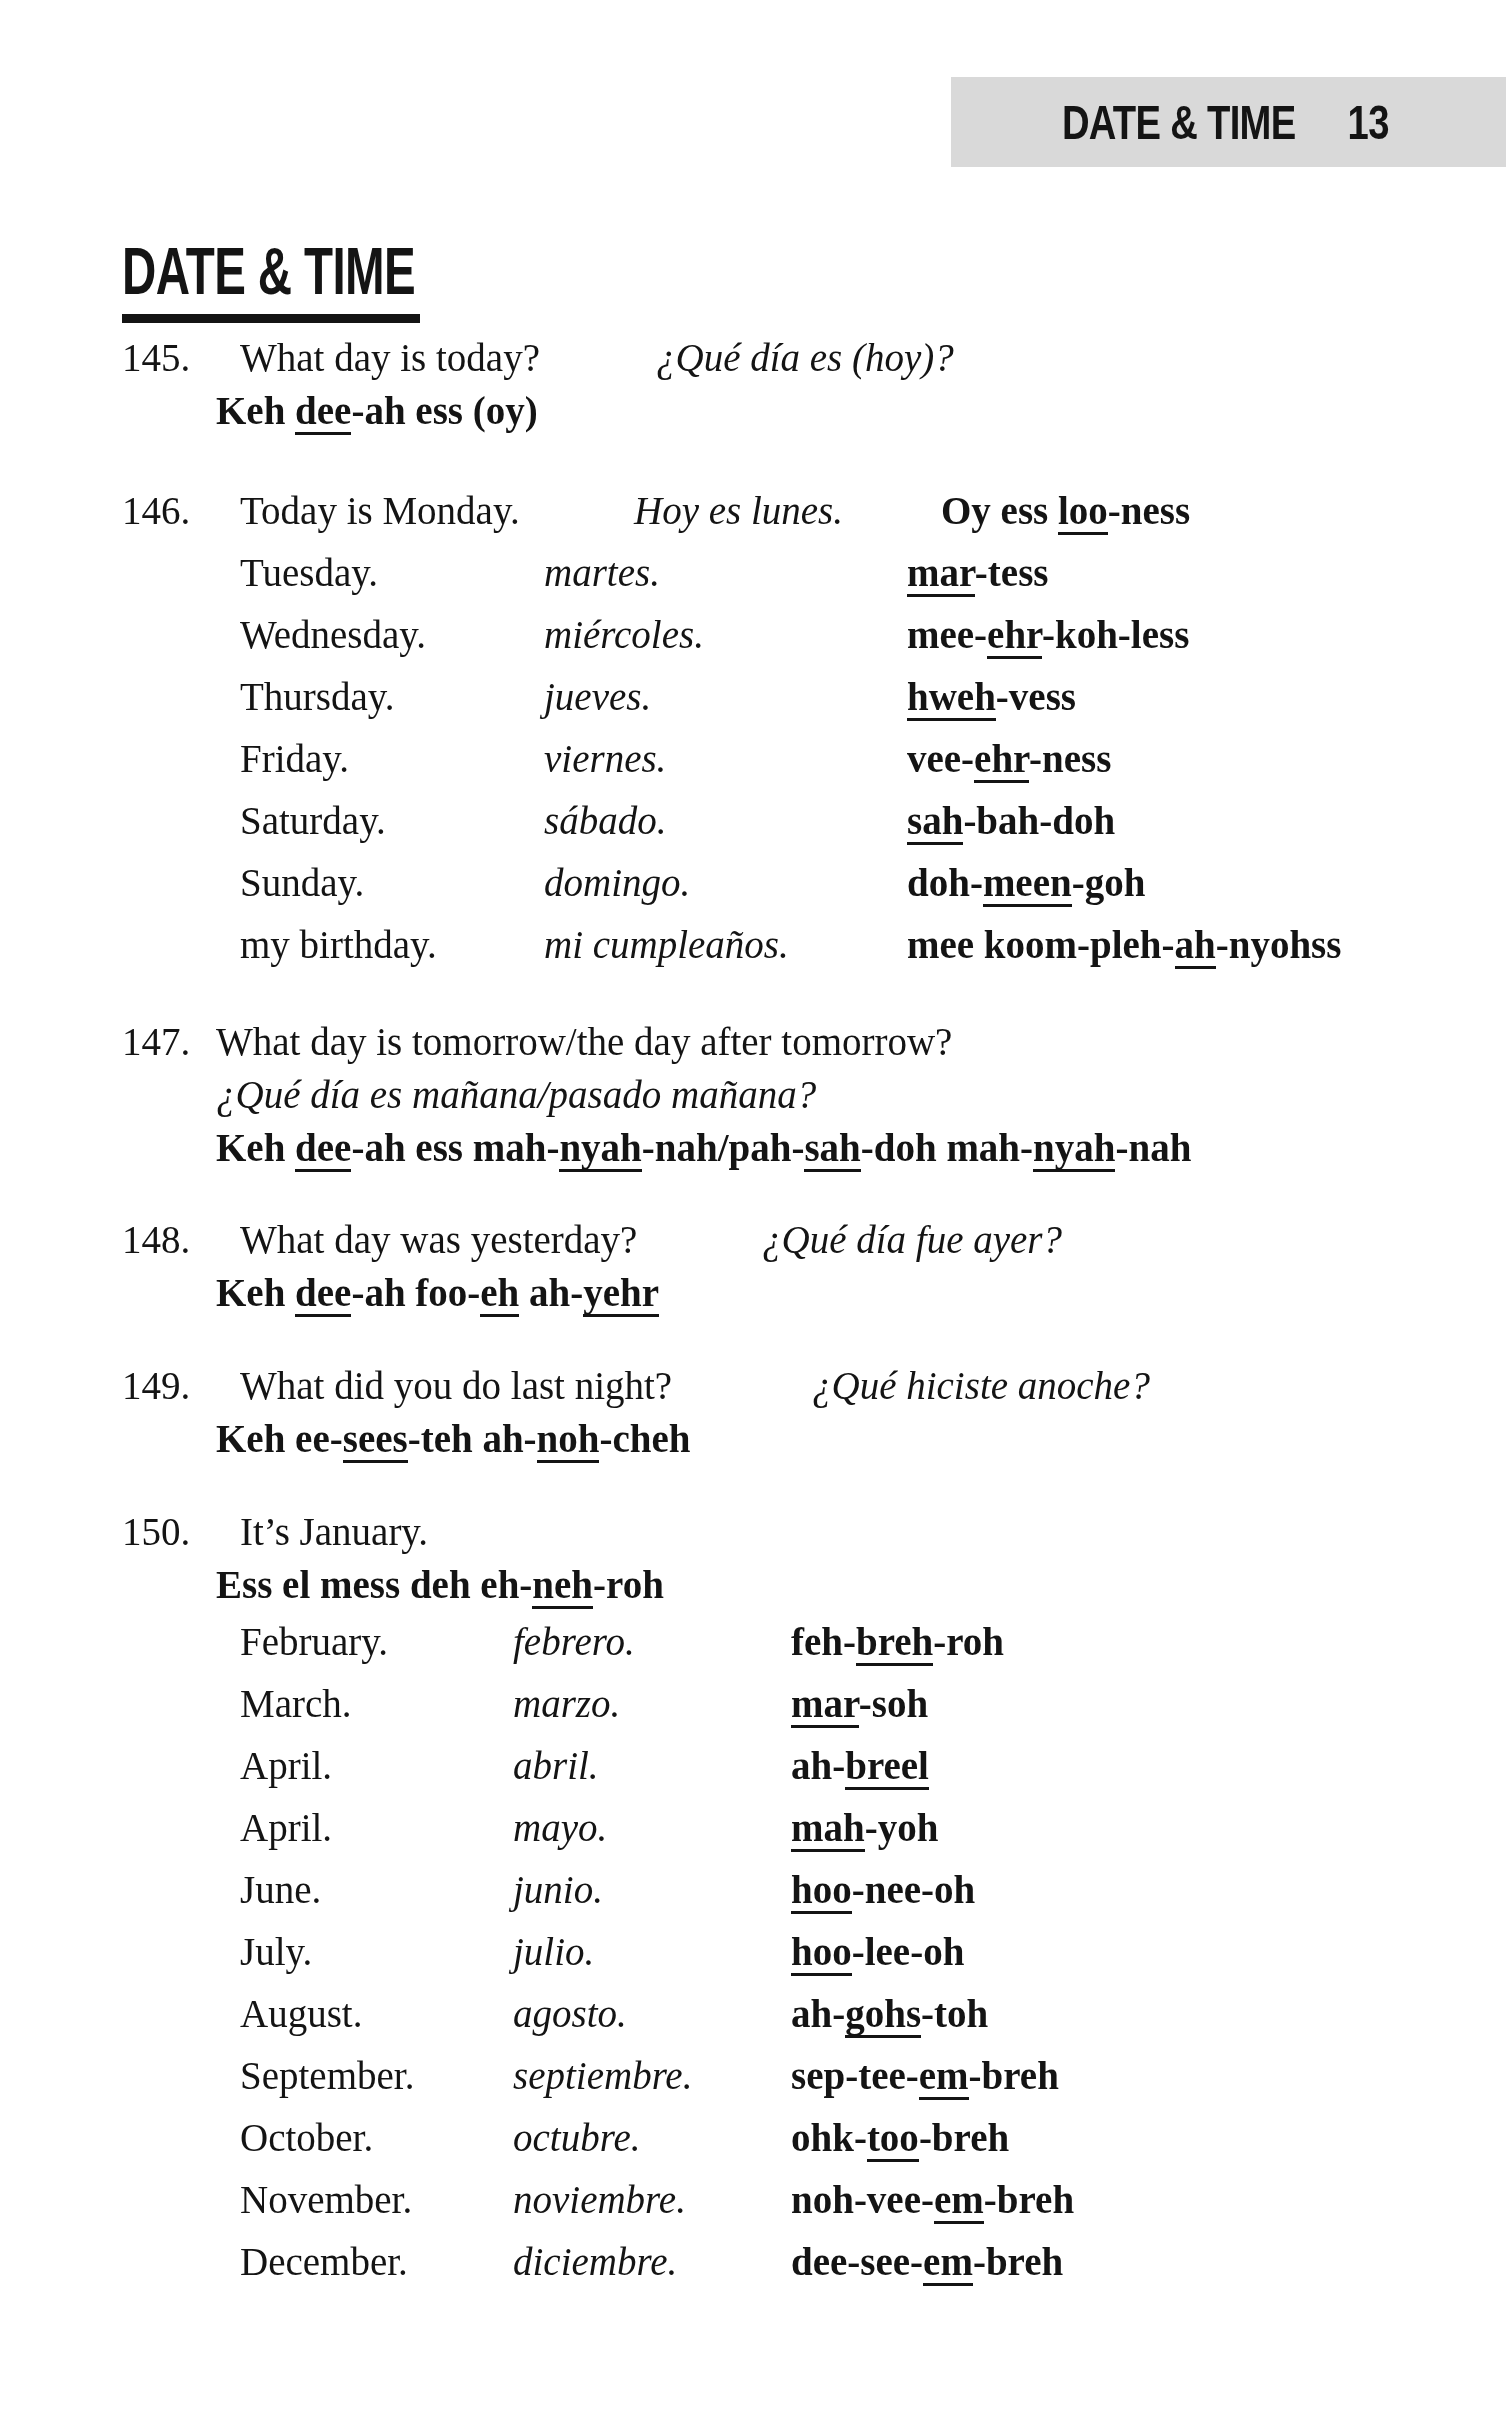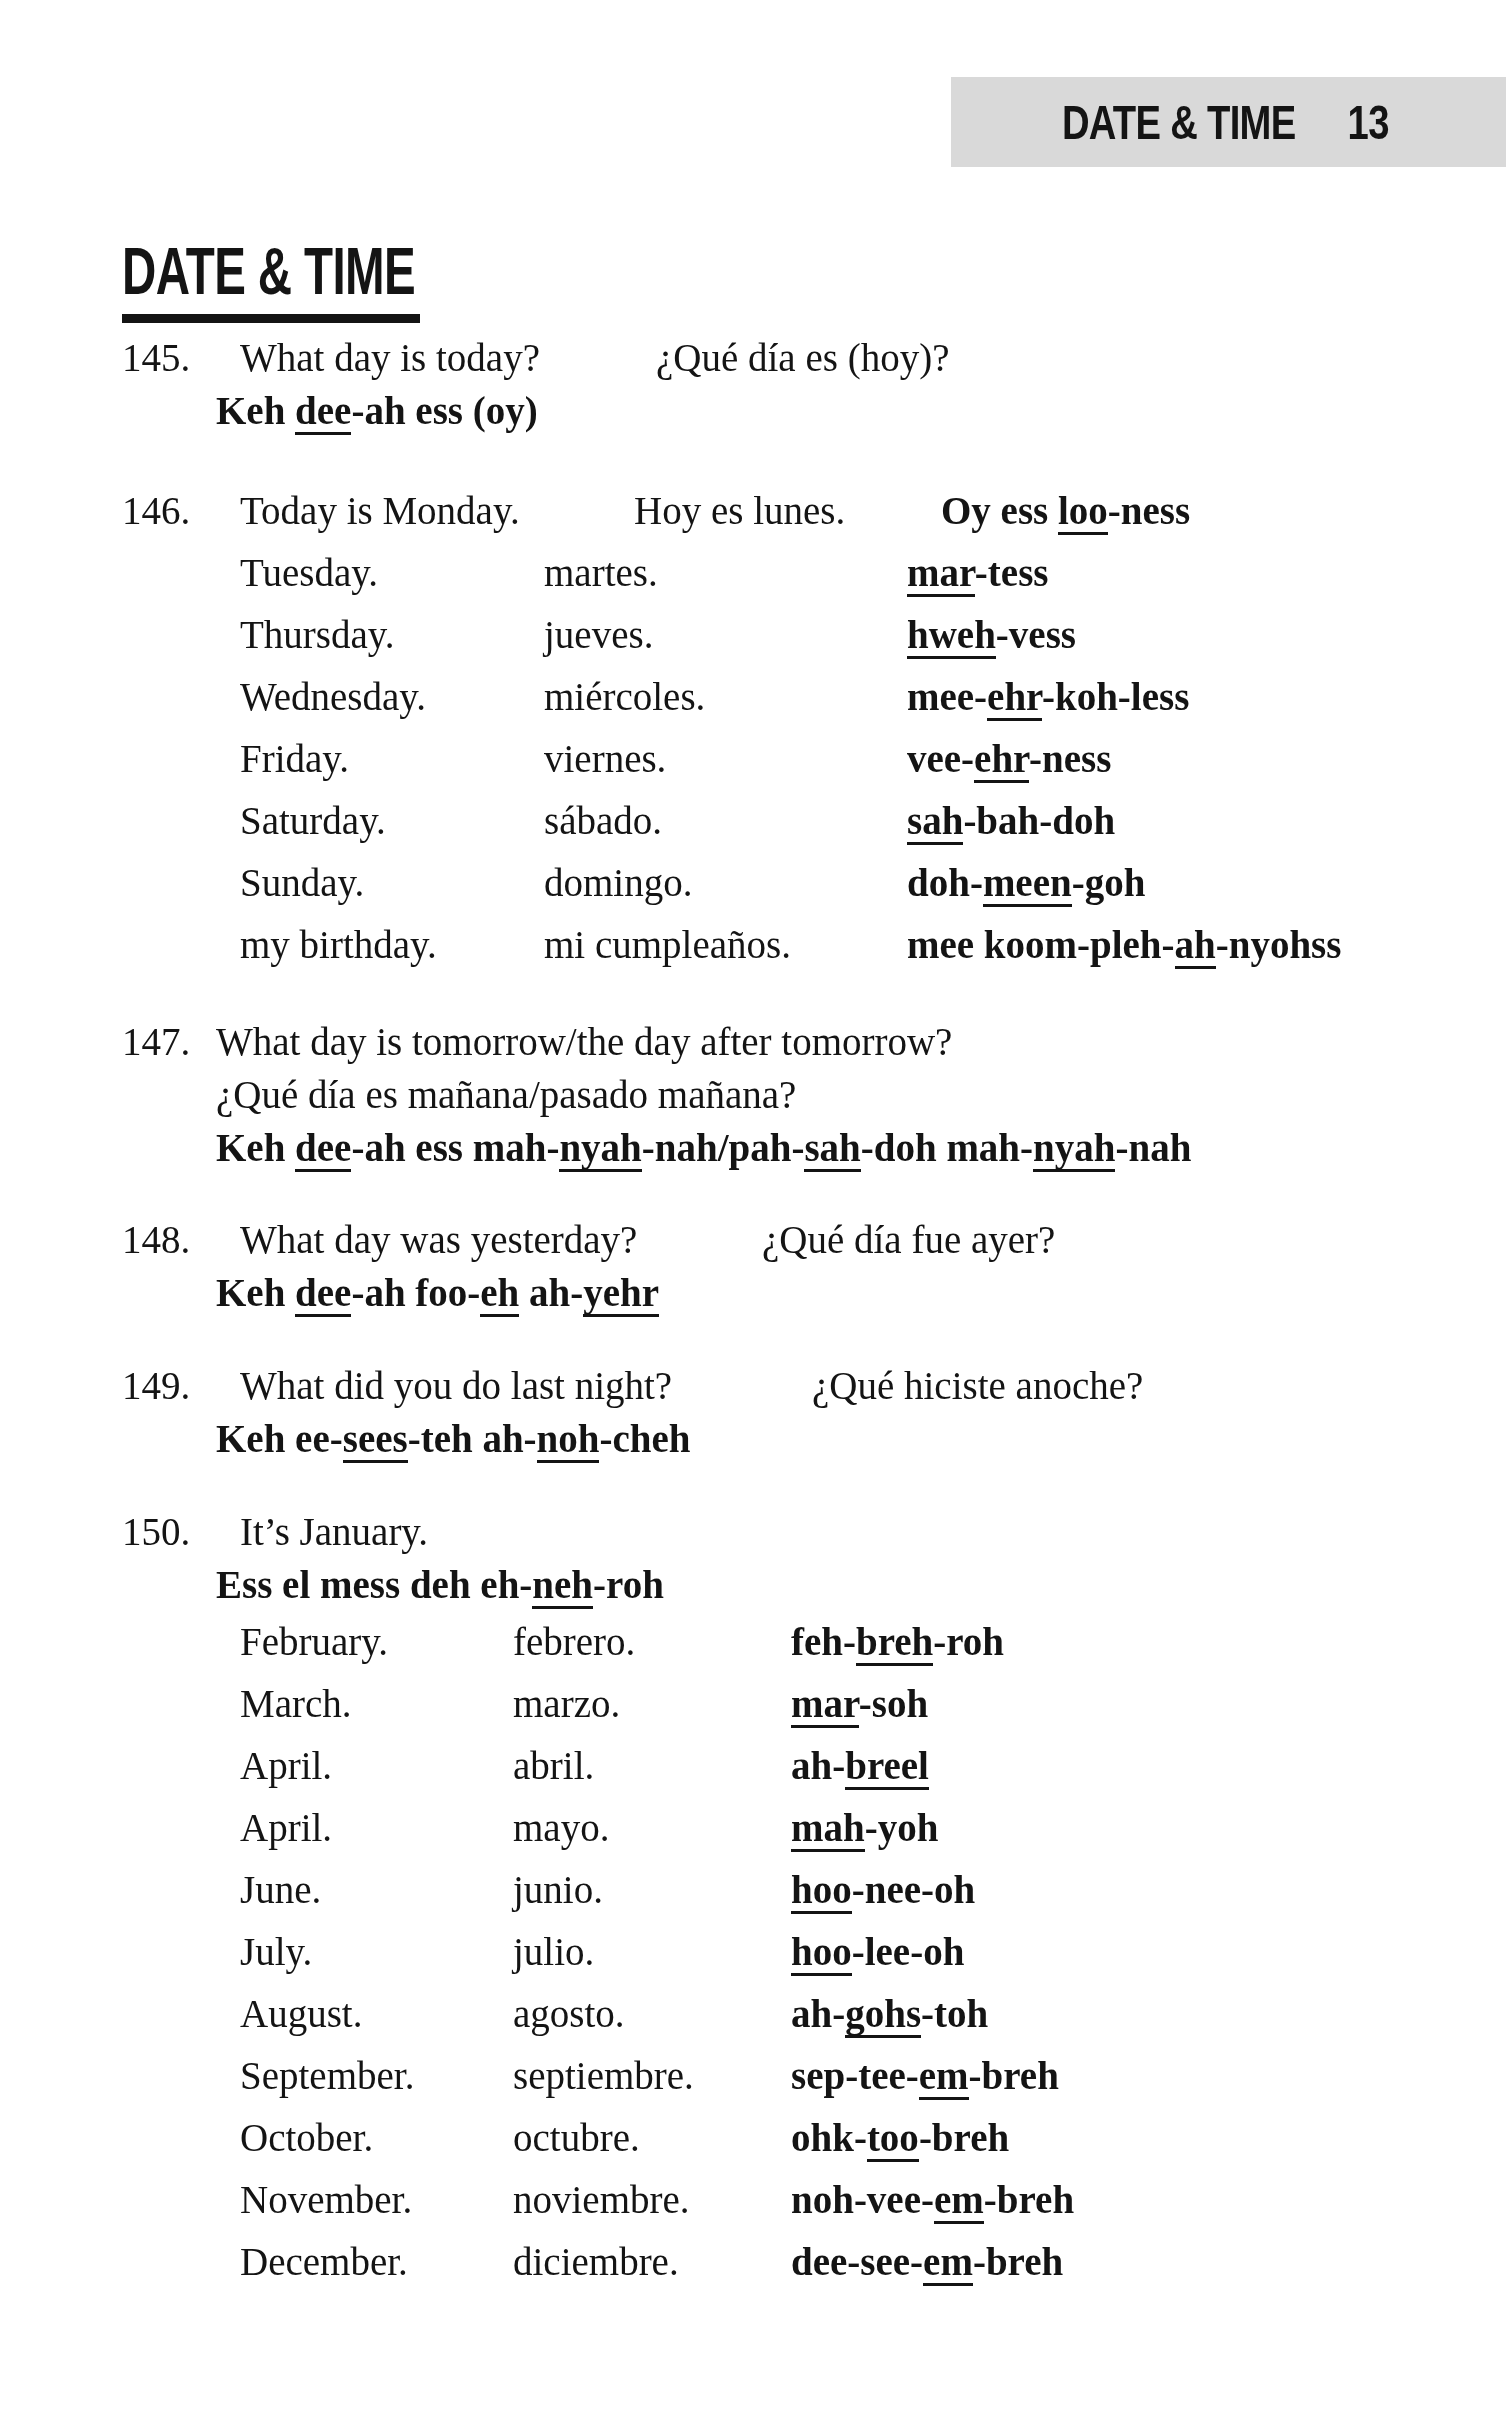--- a/index.html
+++ b/index.html
@@ -19,21 +19,21 @@
   .title-rule{width:298px;height:8.5px;background:#141414;margin-top:9.4px;}
 
   
   .entry{position:absolute;left:122px;width:1356px;font-size:39px;}
   .num{position:absolute;left:0;top:0;height:53px;line-height:53px;}
   .num.h66{height:62px;line-height:62px;}
   .line{position:relative;height:53px;line-height:53px;white-space:nowrap;}
   .trow{position:relative;height:62px;line-height:62px;white-space:nowrap;}
   .indent{margin-left:94px;}
   .abs{position:absolute;top:0;white-space:nowrap;}
-  .es{}
+  .es{font-style:italic;}
   .pr{font-weight:bold;}
   u{text-decoration:none;border-bottom:3.8px solid #141414;}
 </style>
 </head>
 <body>
 
 <div class="page">
 
   <header class="runhead">
     <span class="rh-text">DATE &amp; TIME</span>
@@ -60,28 +60,28 @@
       <span class="abs en" style="left:118px">Today is Monday.</span>
       <span class="abs es" style="left:512px">Hoy es lunes.</span>
       <span class="abs pr" style="left:819px">Oy ess <u>loo</u>-ness</span>
     </div>
     <div class="trow">
       <span class="abs en" style="left:118px">Tuesday.</span>
       <span class="abs es" style="left:422px">martes.</span>
       <span class="abs pr" style="left:785px"><u>mar</u>-tess</span>
     </div>
     <div class="trow">
+      <span class="abs en" style="left:118px">Wednesday.</span>
+      <span class="abs es" style="left:422px">miércoles.</span>
+      <span class="abs pr" style="left:785px">mee-<u>ehr</u>-koh-less</span>
+    </div>
+    <div class="trow">
       <span class="abs en" style="left:118px">Thursday.</span>
       <span class="abs es" style="left:422px">jueves.</span>
       <span class="abs pr" style="left:785px"><u>hweh</u>-vess</span>
-    </div>
-    <div class="trow">
-      <span class="abs en" style="left:118px">Wednesday.</span>
-      <span class="abs es" style="left:422px">miércoles.</span>
-      <span class="abs pr" style="left:785px">mee-<u>ehr</u>-koh-less</span>
     </div>
     <div class="trow">
       <span class="abs en" style="left:118px">Friday.</span>
       <span class="abs es" style="left:422px">viernes.</span>
       <span class="abs pr" style="left:785px">vee-<u>ehr</u>-ness</span>
     </div>
     <div class="trow">
       <span class="abs en" style="left:118px">Saturday.</span>
       <span class="abs es" style="left:422px">sábado.</span>
       <span class="abs pr" style="left:785px"><u>sah</u>-bah-doh</span>

